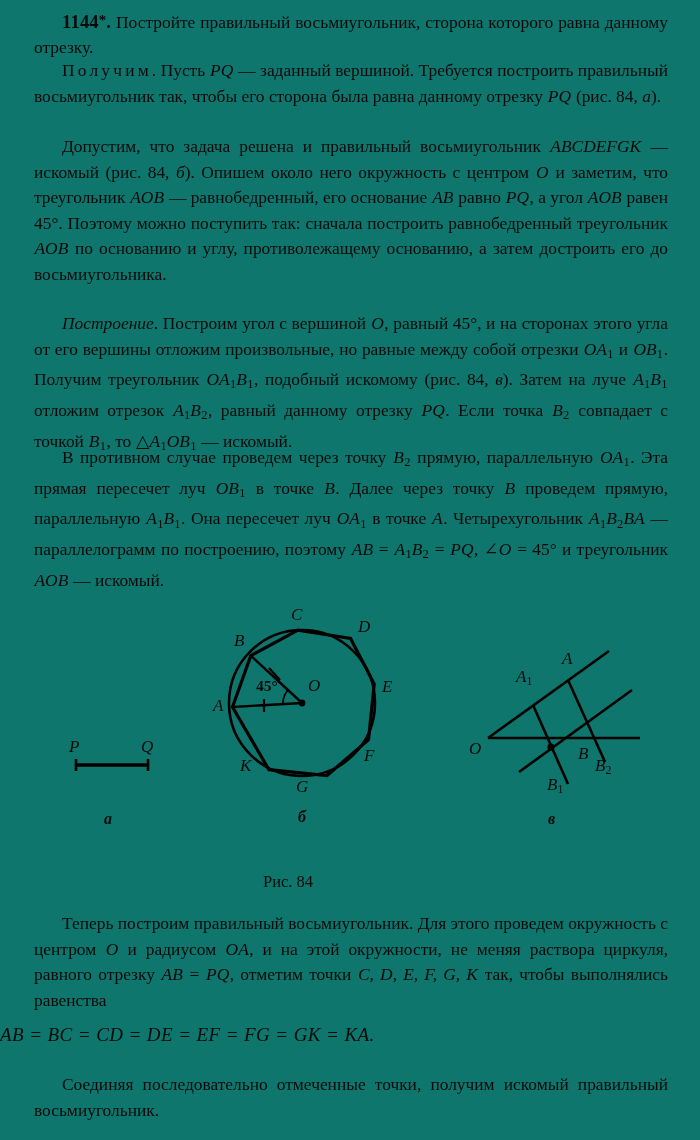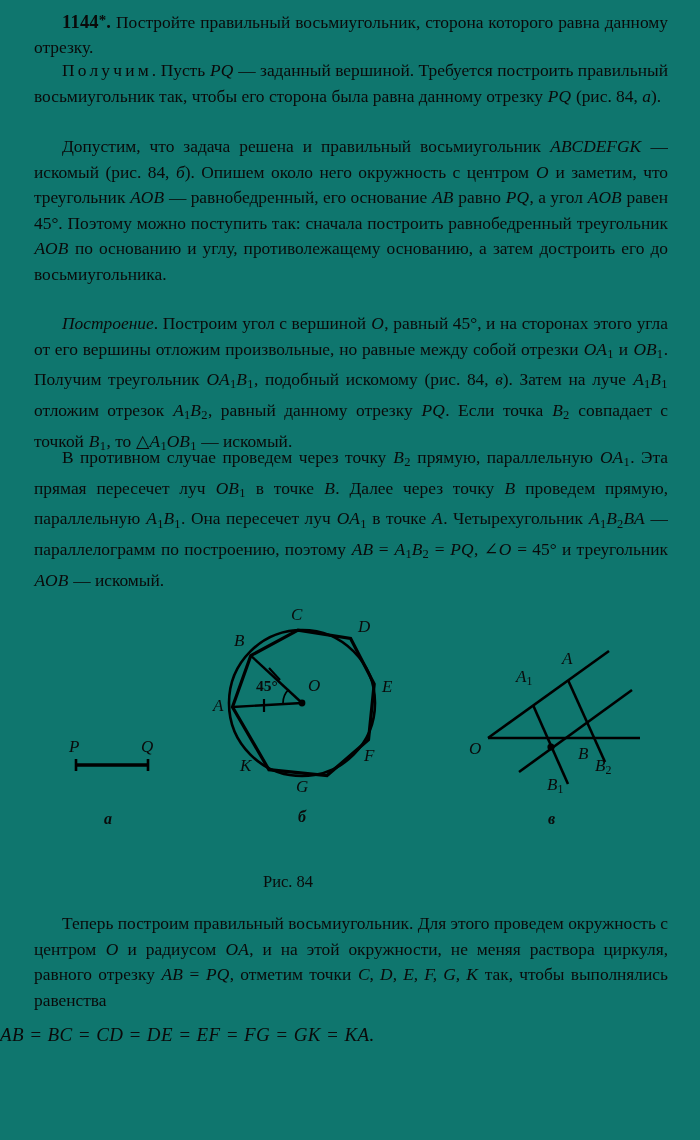--- a/index.html
+++ b/index.html
@@ -205,14 +205,17 @@
   </div>
 
   <div class="fig-caption">Рис. 84</div>
 
   <div class="text-block" style="top:911px;">
     <p class="para"><span>Теперь построим правильный восьмиугольник. Для этого проведем окружность с центром </span><span class="m">O</span><span> и радиусом </span><span class="m">OA</span><span>, и на этой окружности, не меняя раствора циркуля, равного отрезку </span><span class="m">AB</span><span> = </span><span class="m">PQ</span><span>, отметим точки </span><span class="m">C, D, E, F, G, K</span><span> так, чтобы выполнялись равенства</span></p>
   </div>
 
   <div class="eq" style="top:1024px;">AB = BC = CD = DE = EF = FG = GK = KA.</div>
 
+  <div class="text-block" style="top:1072px;">
+    <p class="para">Соединяя последовательно отмеченные точки, получим искомый правильный восьмиугольник.</p>
+  </div>
 
 </div>
 
 </body></html>

